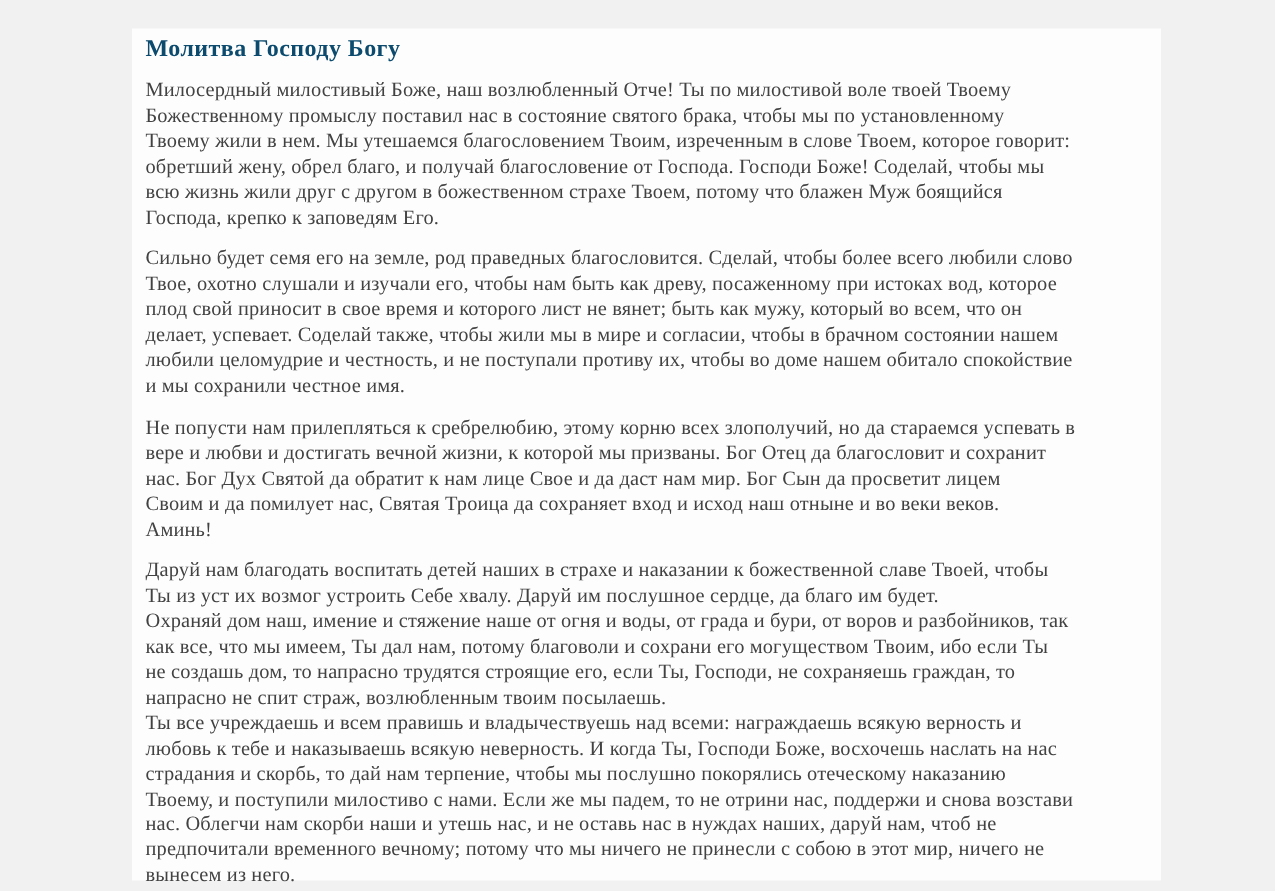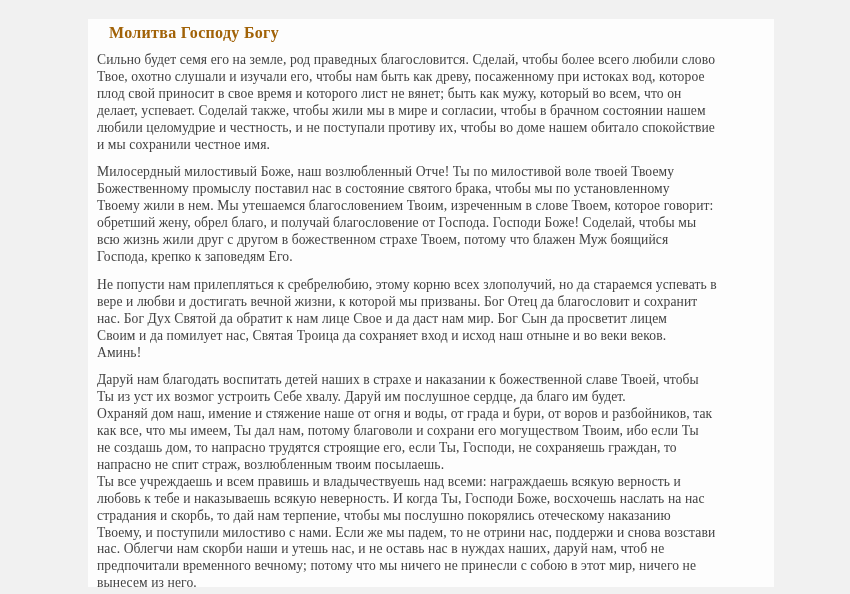--- a/index.html
+++ b/index.html
@@ -25,22 +25,22 @@
     width: 686px;
     height: 568px;
     background: #fdfdfd;
     box-sizing: border-box;
     padding: 4px 6px 6px 9px;
   }
   .doc-title {
     font-size: 16px;
     font-weight: bold;
     line-height: 20px;
-    margin: 0 0 9px 12px;
-    color: #a16207;
+    margin: 0 0 9px 0;
+    color: #0c4a6e;
     letter-spacing: 0.3px;
   }
   .doc-body {
     color: #424242;
   }
   .para {
     font-size: 13.6px;
     line-height: 16.9px;
     margin: 0 0 11px 0;
     white-space: pre-line;
@@ -50,32 +50,32 @@
     margin-bottom: 0;
   }
 </style>
 </head>
 <body>
 
 <div class="page">
   <div class="doc-card">
     <h1 class="doc-title">Молитва Господу Богу</h1>
     <div class="doc-body">
+        <p class="para">Милосердный милостивый Боже, наш возлюбленный Отче! Ты по милостивой воле твоей Твоему
+Божественному промыслу поставил нас в состояние святого брака, чтобы мы по установленному
+Твоему жили в нем. Мы утешаемся благословением Твоим, изреченным в слове Твоем, которое говорит:
+обретший жену, обрел благо, и получай благословение от Господа. Господи Боже! Соделай, чтобы мы
+всю жизнь жили друг с другом в божественном страхе Твоем, потому что блажен Муж боящийся
+Господа, крепко к заповедям Его.</p>
         <p class="para">Сильно будет семя его на земле, род праведных благословится. Сделай, чтобы более всего любили слово
 Твое, охотно слушали и изучали его, чтобы нам быть как древу, посаженному при истоках вод, которое
 плод свой приносит в свое время и которого лист не вянет; быть как мужу, который во всем, что он
 делает, успевает. Соделай также, чтобы жили мы в мире и согласии, чтобы в брачном состоянии нашем
 любили целомудрие и честность, и не поступали противу их, чтобы во доме нашем обитало спокойствие
 и мы сохранили честное имя.</p>
-        <p class="para">Милосердный милостивый Боже, наш возлюбленный Отче! Ты по милостивой воле твоей Твоему
-Божественному промыслу поставил нас в состояние святого брака, чтобы мы по установленному
-Твоему жили в нем. Мы утешаемся благословением Твоим, изреченным в слове Твоем, которое говорит:
-обретший жену, обрел благо, и получай благословение от Господа. Господи Боже! Соделай, чтобы мы
-всю жизнь жили друг с другом в божественном страхе Твоем, потому что блажен Муж боящийся
-Господа, крепко к заповедям Его.</p>
         <p class="para">Не попусти нам прилепляться к сребрелюбию, этому корню всех злополучий, но да стараемся успевать в
 вере и любви и достигать вечной жизни, к которой мы призваны. Бог Отец да благословит и сохранит
 нас. Бог Дух Святой да обратит к нам лице Свое и да даст нам мир. Бог Сын да просветит лицем
 Своим и да помилует нас, Святая Троица да сохраняет вход и исход наш отныне и во веки веков.
 Аминь!</p>
         <p class="para">Даруй нам благодать воспитать детей наших в страхе и наказании к божественной славе Твоей, чтобы
 Ты из уст их возмог устроить Себе хвалу. Даруй им послушное сердце, да благо им будет.
 Охраняй дом наш, имение и стяжение наше от огня и воды, от града и бури, от воров и разбойников, так
 как все, что мы имеем, Ты дал нам, потому благоволи и сохрани его могуществом Твоим, ибо если Ты
 не создашь дом, то напрасно трудятся строящие его, если Ты, Господи, не сохраняешь граждан, то

